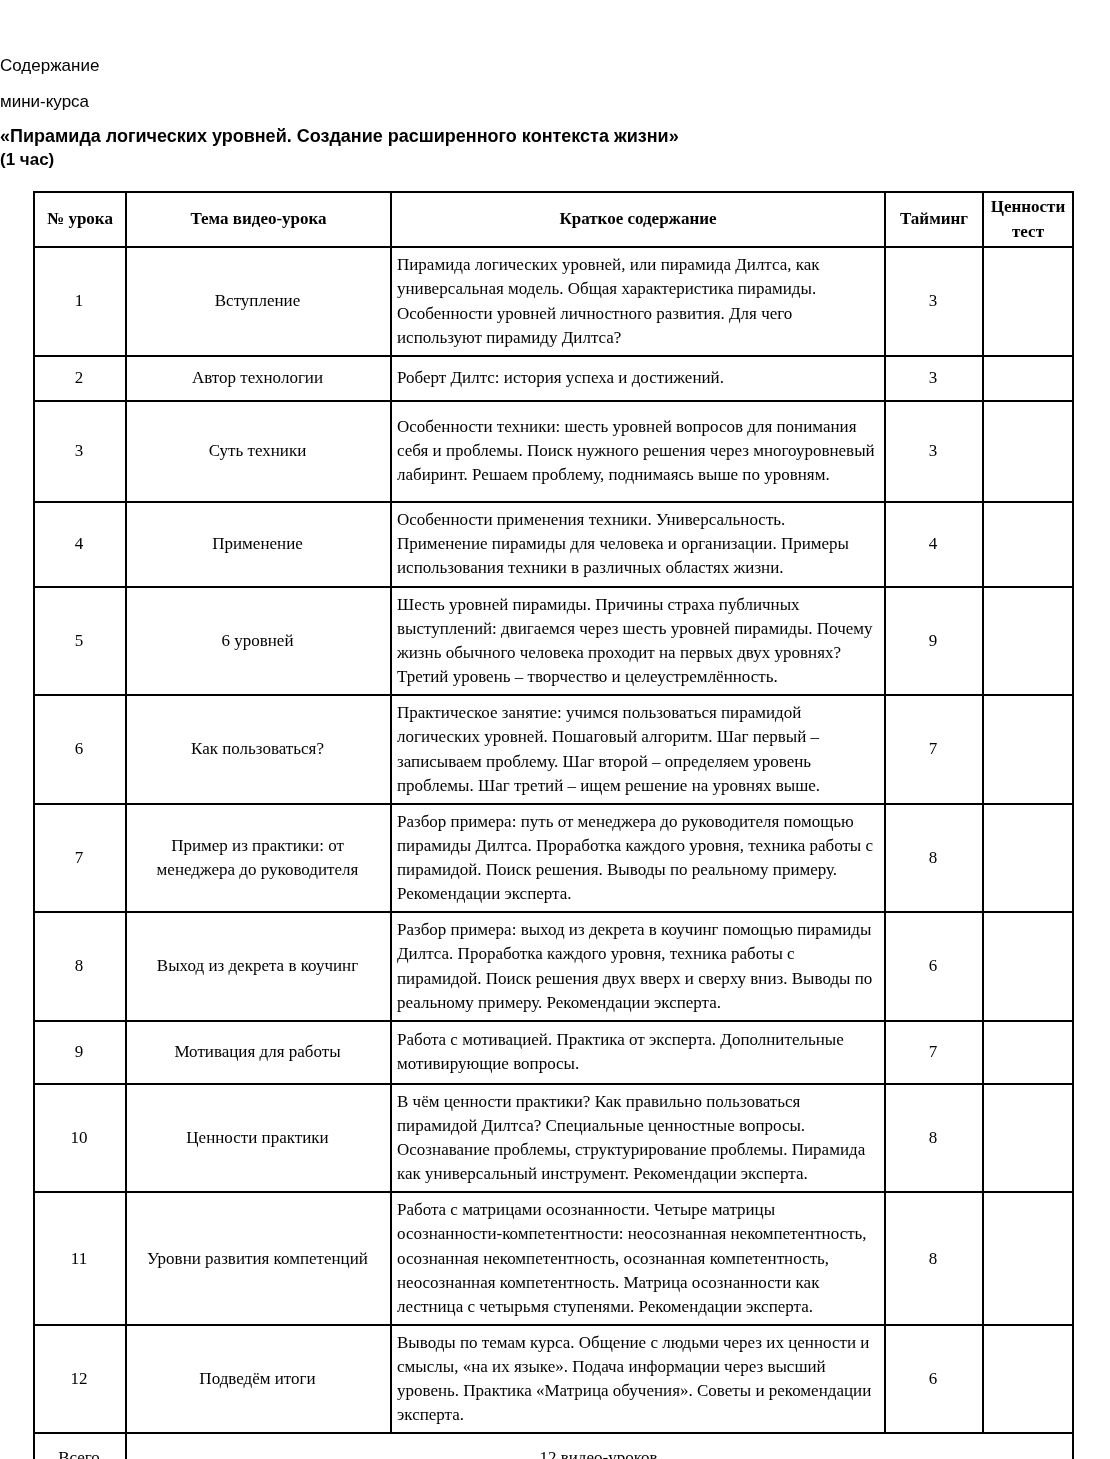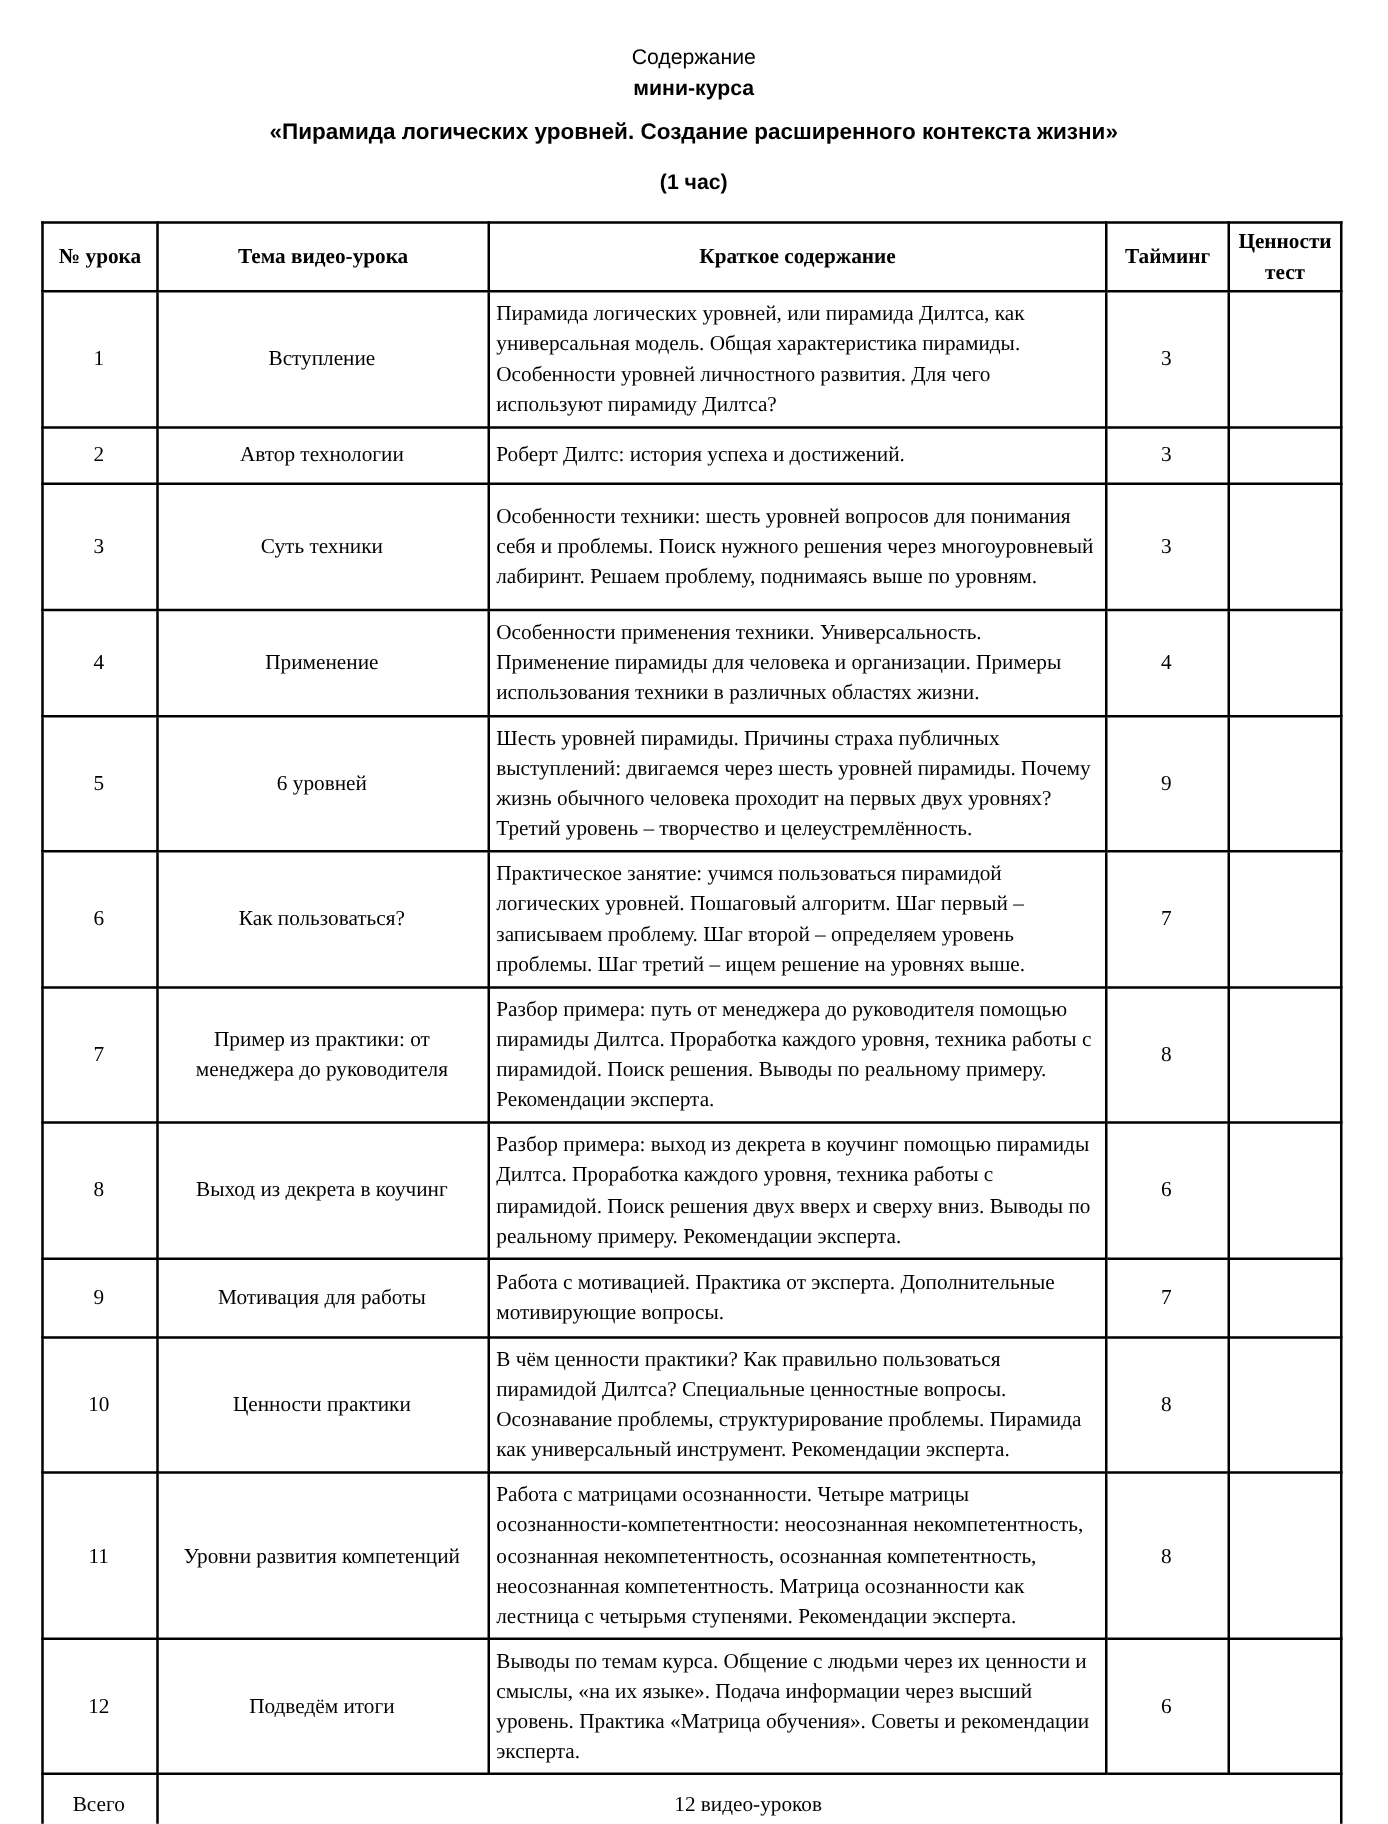--- a/index.html
+++ b/index.html
@@ -12,27 +12,26 @@
     height: 1459px;
     position: relative;
     color: #000000;
     font-family: "Liberation Serif", serif;
     overflow: hidden;
   }
 
   
   .page-headings {
     font-family: "Liberation Sans", sans-serif;
-    text-align: center;
-    padding-top: 36px;
+    padding-top: 56px;
   }
   .heading-line1 { font-size: 17px; margin: 0; font-weight: 400; }
-  .heading-line2 { font-size: 17px; margin: 5px 0 0 0; font-weight: 700; }
+  .heading-line2 { font-size: 17px; margin: 16px 0 0 0; font-weight: 400; }
   .heading-title { font-size: 18px; margin: 14px 0 0 0; font-weight: 700; }
-  .heading-duration { font-size: 17px; margin: 20px 0 0 0; font-weight: 700; }
+  .heading-duration { font-size: 17px; margin: 3px 0 0 0; font-weight: 700; }
 
   
   table.course-table {
     border-collapse: collapse;
     table-layout: fixed;
     width: 1039px;
     margin: 21px 0 0 33px;
   }
   .course-table th,
   .course-table td {

